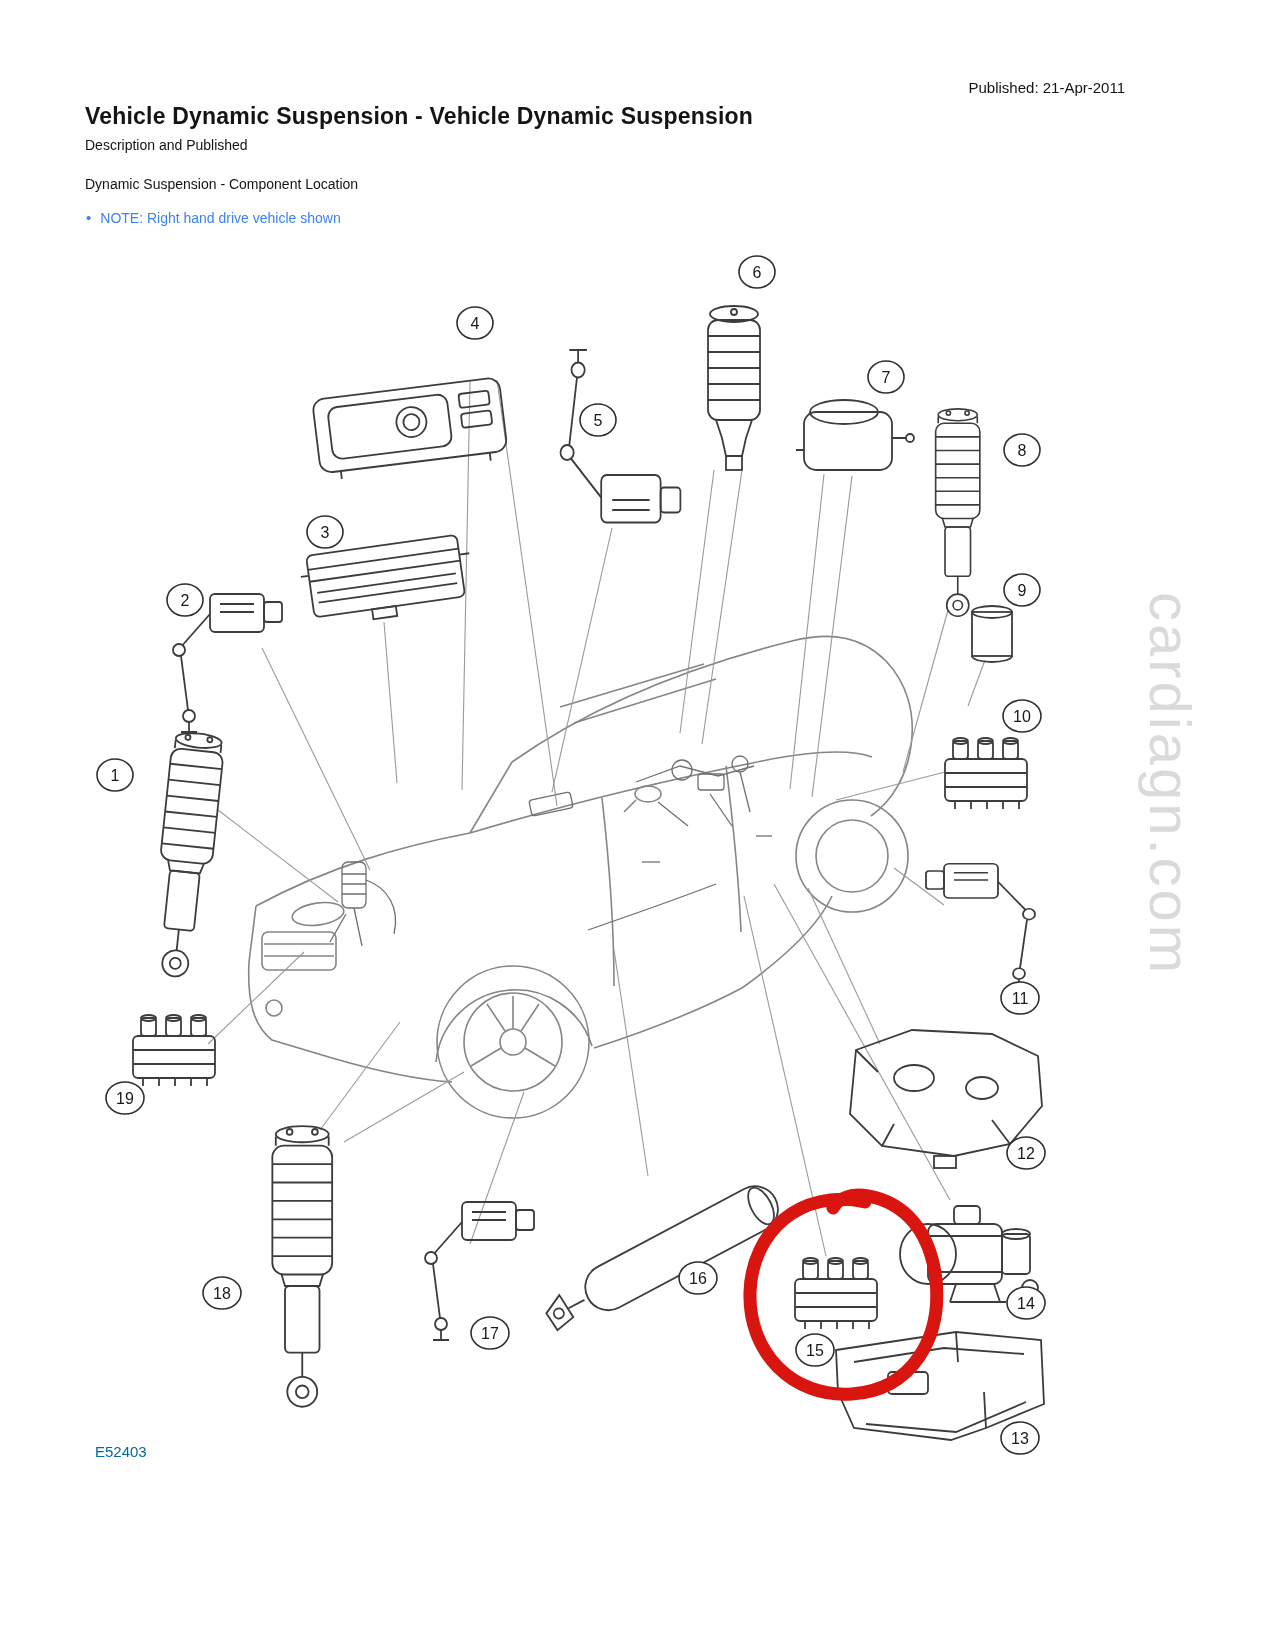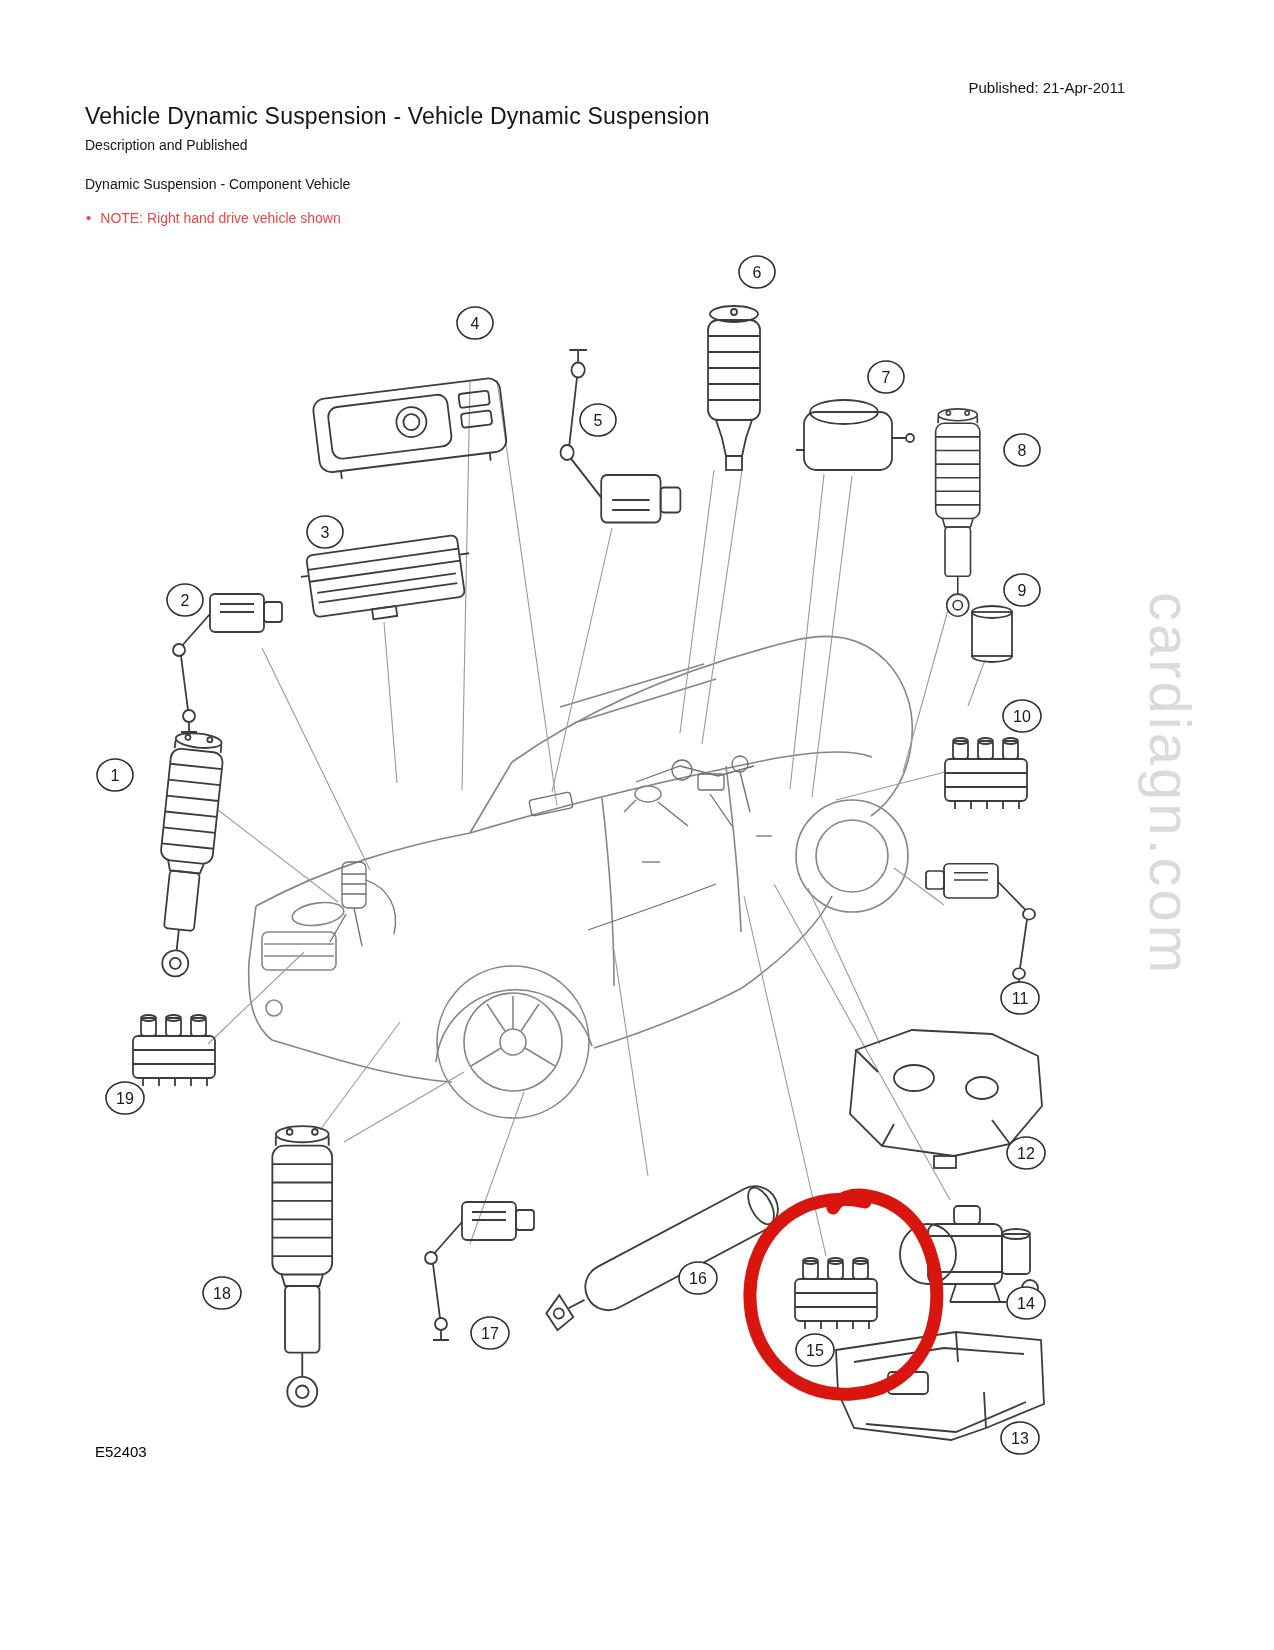--- a/index.html
+++ b/index.html
@@ -2,26 +2,26 @@
 <html><head>
 <meta charset="utf-8">
 <style>
   html,body{margin:0;padding:0}
   body{
     width:1274px;height:1650px;position:relative;background:#ffffff;
     font-family:"Liberation Sans",sans-serif;color:#141414;overflow:hidden;
   }
   .abs{position:absolute;white-space:nowrap}
   #published{top:79px;right:149px;font-size:15px}
-  #title{top:103px;left:85px;font-size:23px;font-weight:400;letter-spacing:.2px}
+  #title{top:103px;left:85px;font-size:23px;font-weight:700;letter-spacing:.2px}
   #subtitle{top:137px;left:85px;font-size:14px}
   #section{top:176px;left:85px;font-size:14px}
-  #note{top:209px;left:86px;font-size:14px;color:#ef4444}
+  #note{top:209px;left:86px;font-size:14px;color:#3b82f6}
   #note .bullet{margin-right:9px;font-size:15px}
-  #figure-code{top:1443px;left:95px;font-size:15px;color:#000000}
+  #figure-code{top:1443px;left:95px;font-size:15px;color:#0369a1}
   #diagram{position:absolute;left:0;top:0}
   svg text{font-family:"Liberation Sans",sans-serif}
   .callout ellipse{fill:#ffffff;stroke:#2f2f2f;stroke-width:1.6}
   .callout text{font-size:16px;fill:#1a1a1a;text-anchor:middle}
   #watermark-text{fill:#dadada;font-size:58px;letter-spacing:3px}
 </style>
 </head>
 <body>
 
 <svg id="diagram" width="1274" height="1650" viewBox="0 0 1274 1650">
@@ -294,17 +294,17 @@
     <g class="callout">
         <ellipse cx="125" cy="1098" rx="19" ry="16"></ellipse>
         <text x="125" y="1104">19</text>
       </g>
   </g>
 </svg>
 
 <div class="abs" id="published">Published: 21-Apr-2011</div>
 <div class="abs" id="title">Vehicle Dynamic Suspension - Vehicle Dynamic Suspension</div>
 <div class="abs" id="subtitle">Description and Published</div>
-<div class="abs" id="section">Dynamic Suspension - Component Vehicle</div>
+<div class="abs" id="section">Dynamic Suspension - Component Location</div>
 <div class="abs" id="note">
   <span class="bullet">•</span><span>NOTE: Right hand drive vehicle shown</span>
 </div>
 <div class="abs" id="figure-code">E52403</div>
 
 </body></html>

